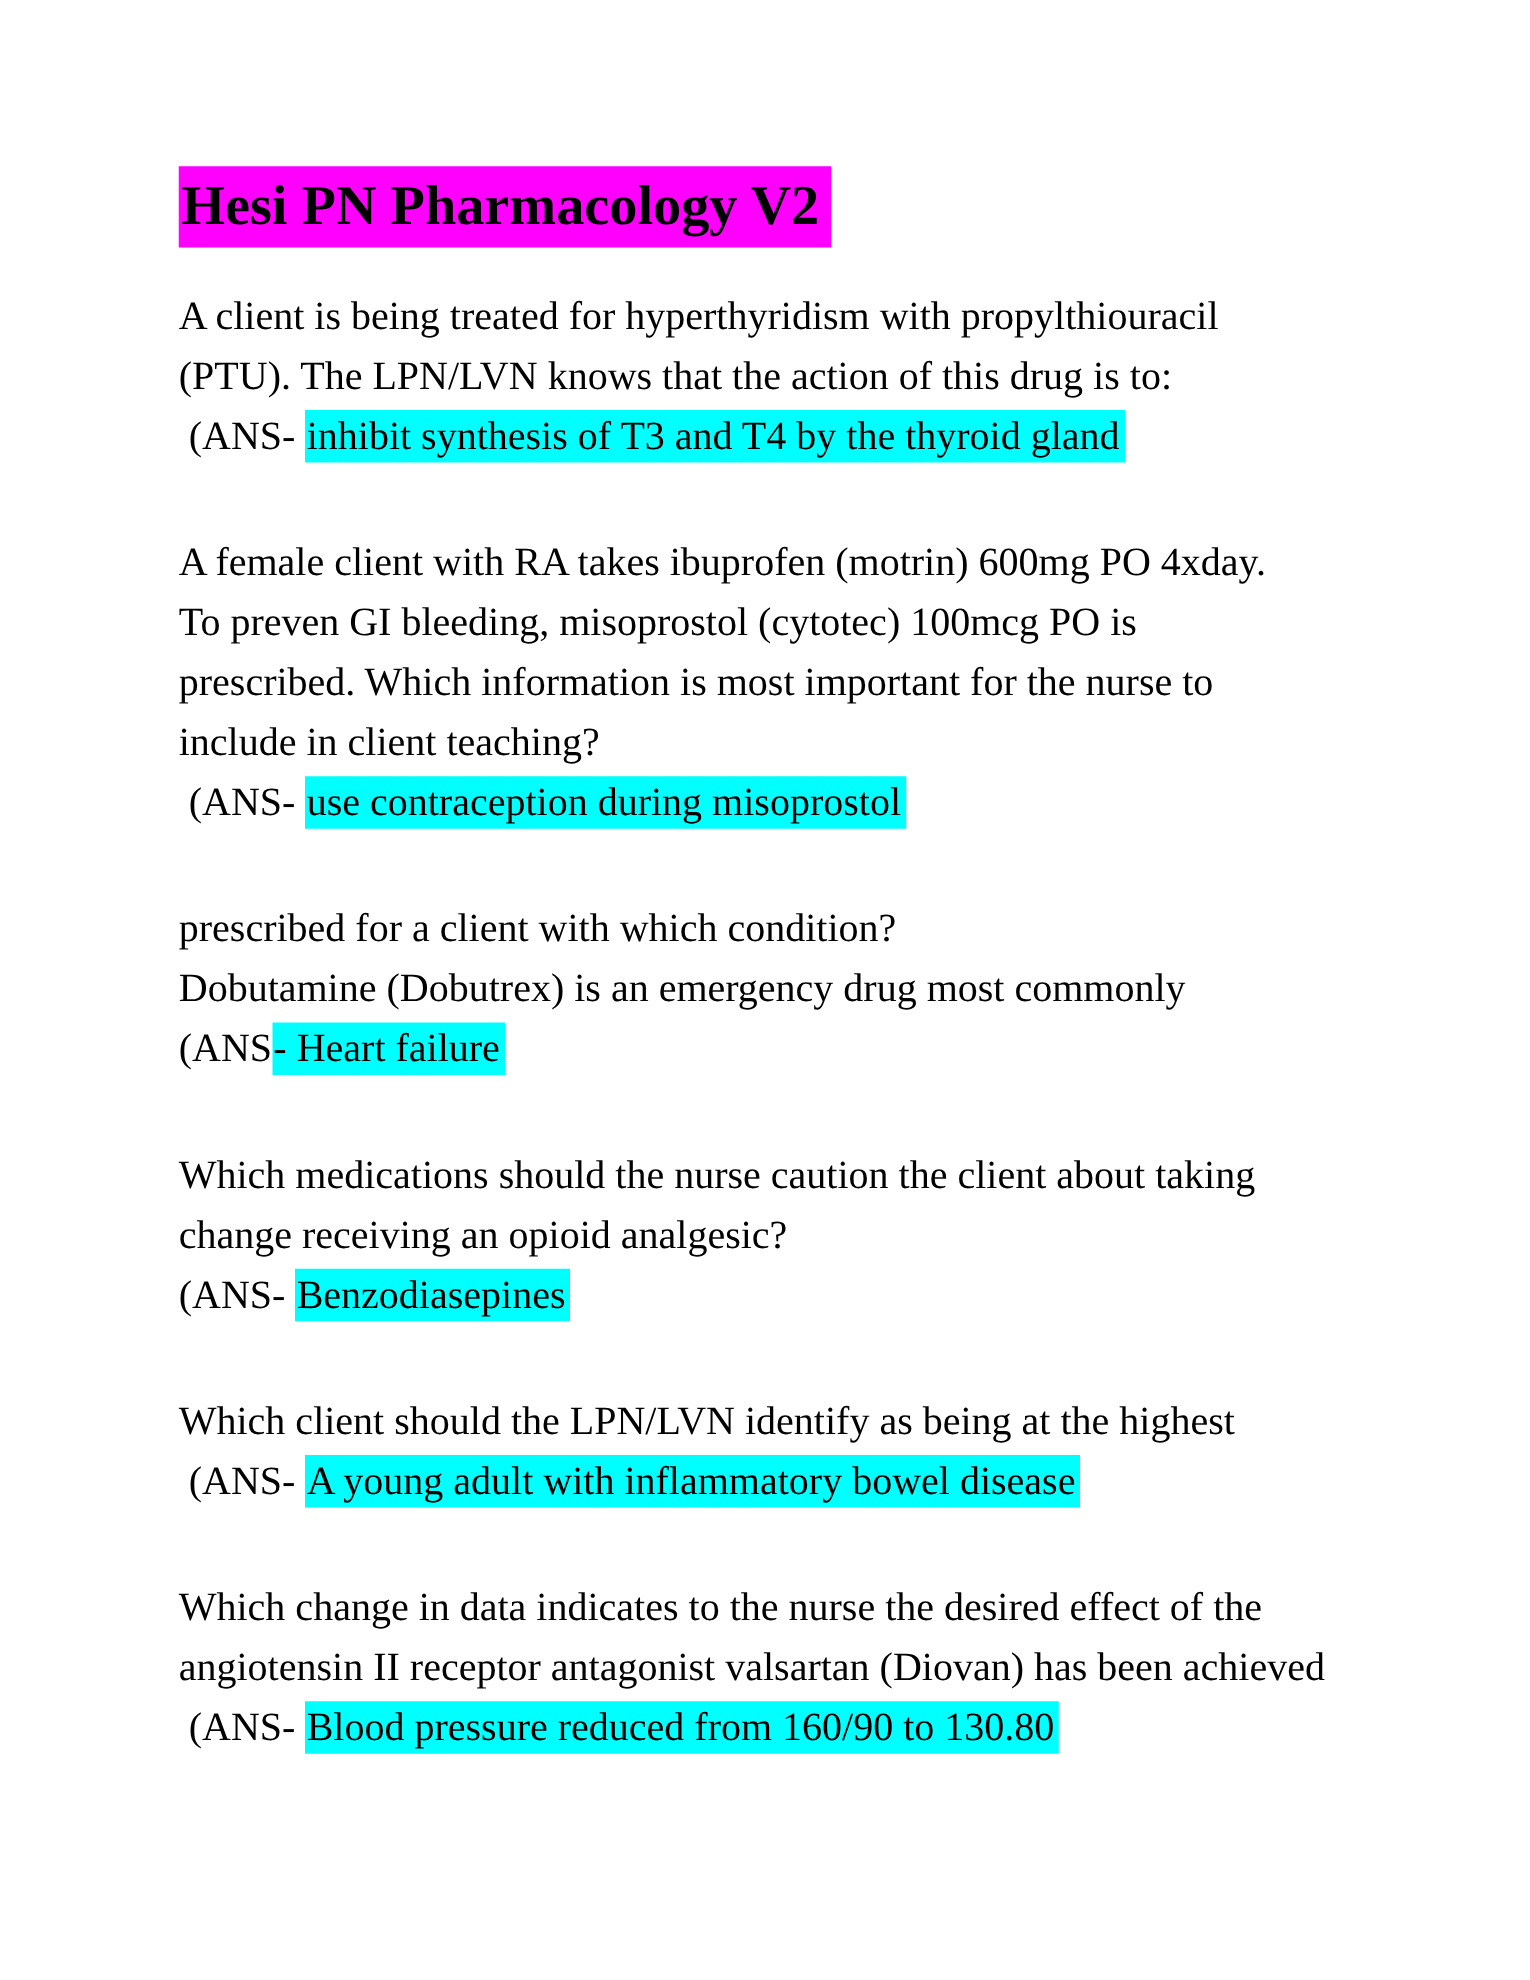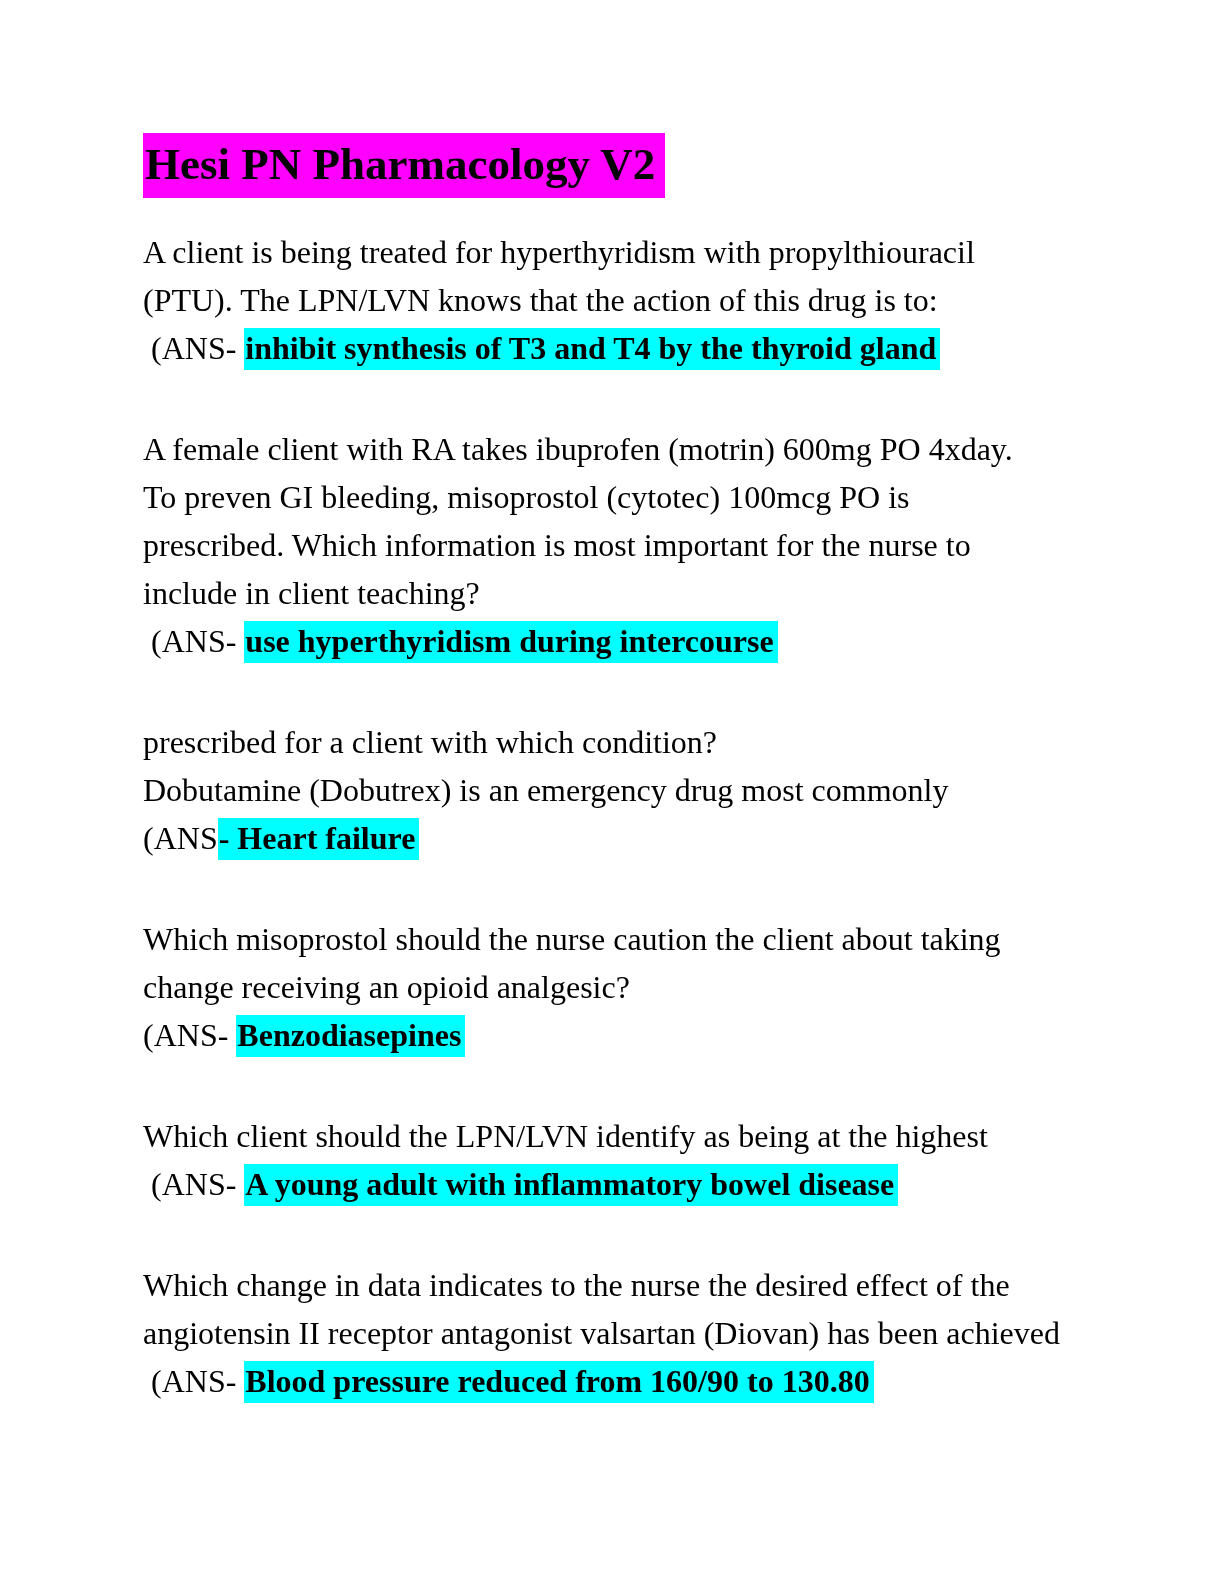--- a/index.html
+++ b/index.html
@@ -34,51 +34,50 @@
     margin: 0 0 53px 0;
     font-size: 32px;
   }
   .line, .answer-line {
     line-height: 48px;
     white-space: pre-wrap;
   }
   .ans-hl {
     background: var(--ans-hl, #00FFFF);
     padding: 2px 4px 4px 1px;
-    font-weight: bold;
   }
 </style>
 </head>
 <body style="background: rgb(255, 255, 255); color: rgb(0, 0, 0);">
 
 <div class="page">
   <h1 class="doc-title"><span class="title-hl">Hesi PN Pharmacology V2</span></h1>
   <div id="questions">
   <div class="qa">
     <div class="line">A client is being treated for hyperthyridism with propylthiouracil</div>
         <div class="line">(PTU). The LPN/LVN knows that the action of this drug is to:</div>
         <div class="answer-line"><span class="ans-prefix"> (ANS- </span><span class="ans-hl">inhibit synthesis of T3 and T4 by the thyroid gland</span></div>
   </div>
 
   <div class="qa">
     <div class="line">A female client with RA takes ibuprofen (motrin) 600mg PO 4xday.</div>
         <div class="line">To preven GI bleeding, misoprostol (cytotec) 100mcg PO is</div>
         <div class="line">prescribed. Which information is most important for the nurse to</div>
         <div class="line">include in client teaching?</div>
-        <div class="answer-line"><span class="ans-prefix"> (ANS- </span><span class="ans-hl">use hyperthyridism during intercourse</span></div>
+        <div class="answer-line"><span class="ans-prefix"> (ANS- </span><span class="ans-hl">use contraception during misoprostol</span></div>
   </div>
 
   <div class="qa">
     <div class="line">prescribed for a client with which condition?</div>
         <div class="line">Dobutamine (Dobutrex) is an emergency drug most commonly</div>
         <div class="answer-line"><span class="ans-prefix">(ANS</span><span class="ans-hl">- Heart failure</span></div>
   </div>
 
   <div class="qa">
-    <div class="line">Which misoprostol should the nurse caution the client about taking</div>
+    <div class="line">Which medications should the nurse caution the client about taking</div>
         <div class="line">change receiving an opioid analgesic?</div>
         <div class="answer-line"><span class="ans-prefix">(ANS- </span><span class="ans-hl">Benzodiasepines</span></div>
   </div>
 
   <div class="qa">
     <div class="line">Which client should the LPN/LVN identify as being at the highest</div>
         <div class="answer-line"><span class="ans-prefix"> (ANS- </span><span class="ans-hl">A young adult with inflammatory bowel disease</span></div>
   </div>
 
   <div class="qa">

